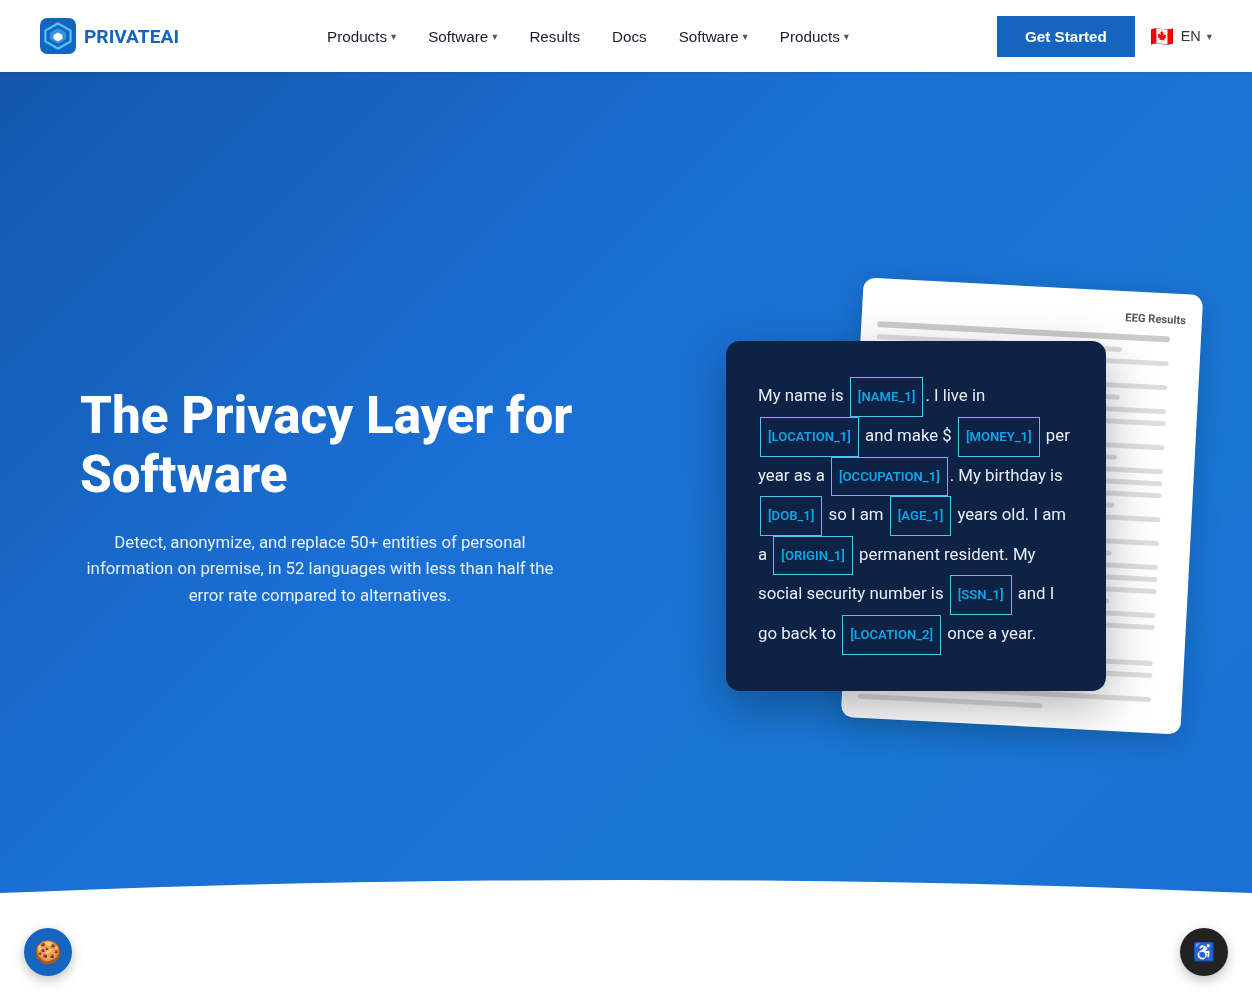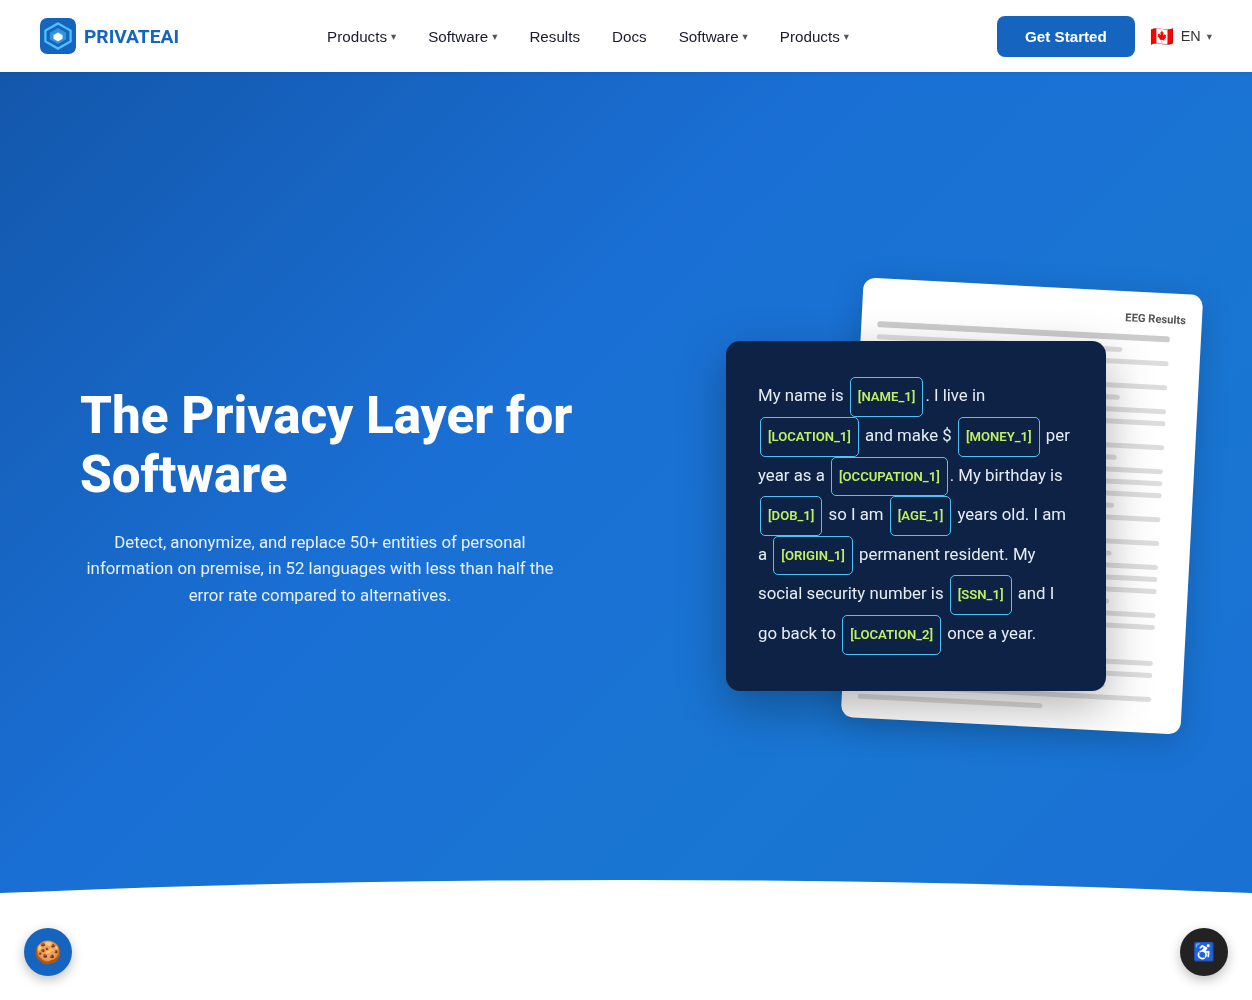--- a/index.html
+++ b/index.html
@@ -19,21 +19,21 @@
     .nav-link {
       display: flex; align-items: center; gap: 4px;
       padding: 8px 16px; color: #1a1a2e; font-size: 0.95rem;
       font-weight: 500; cursor: pointer; border-radius: 6px;
       background: none; border: none; text-decoration: none;
       transition: background 0.15s;
     }
     .chevron-down { font-size: 0.65rem; color: #555; }
     .nav-right { display: flex; align-items: center; gap: 16px; }
     .btn-get-started {
-      background: #1565c0; color: #fff; border: none; border-radius: 8px;
+      background: #1565c0; color: #fff; border: none; border-radius: 0;
       padding: 12px 28px; font-size: 0.95rem; font-weight: 600; cursor: pointer;
       transition: background 0.15s;
     }
     .lang-selector {
       display: flex; align-items: center; gap: 6px;
       font-size: 0.9rem; font-weight: 500; color: #333; cursor: pointer;
       background: none; border: none;
     }
     .flag { font-size: 1.2rem; }
 
@@ -96,23 +96,23 @@
       position: relative; z-index: 2;
       width: 380px;
       background: #0d2244; border-radius: 14px;
       padding: 36px 32px 36px;
       box-shadow: 0 16px 48px rgba(0,0,0,0.3);
       font-size: 1.05rem; color: #e8edf5; line-height: 1.8;
     }
     .entity-tag {
       display: inline-block;
       border: 1.5px solid #4fc3f7;
-      border-radius: 5px;
+      border-radius: 0;
       padding: 7px 7px;
-      color: #bef264;
+      color: #0ea5e9;
       font-size: 0.82rem; font-weight: 600;
       margin: 0 2px;
       white-space: nowrap;
     }
 
     
     .cookie-btn {
       position: fixed; bottom: 24px; left: 24px; z-index: 200;
       width: 48px; height: 48px; border-radius: 50%;
       background: #1565c0; border: none; cursor: pointer;

